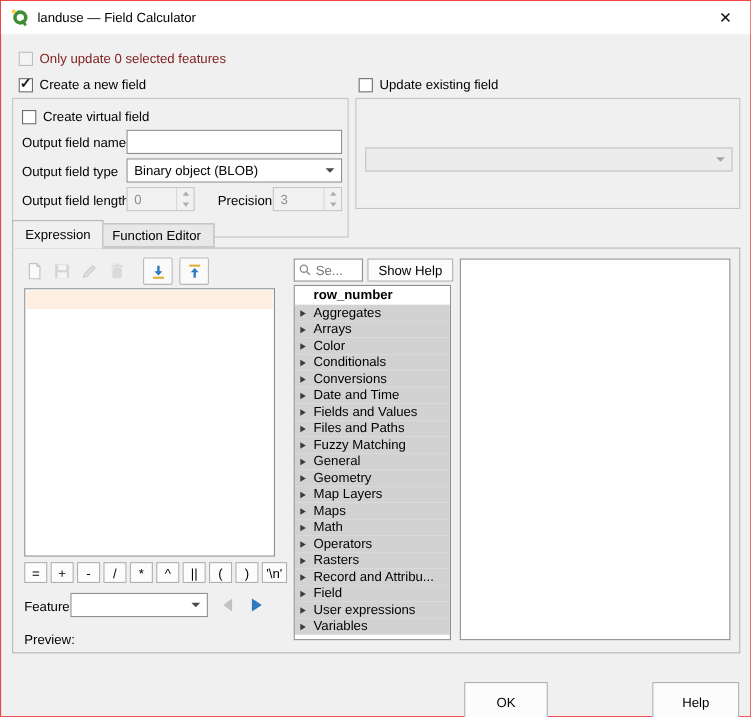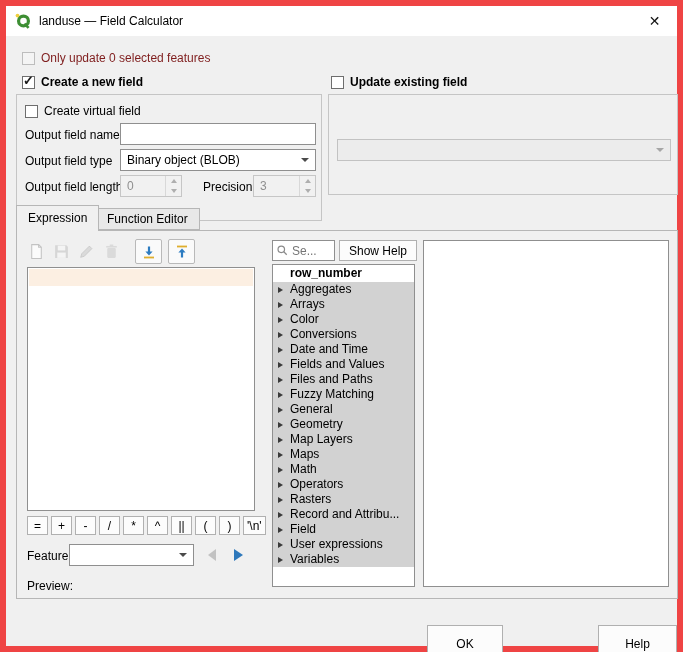--- a/index.html
+++ b/index.html
@@ -1,30 +1,30 @@
 <!DOCTYPE html>
 <html><head>
 <meta charset="utf-8">
 <style>
   *{box-sizing:border-box;margin:0;padding:0;font-family:"Liberation Sans",sans-serif}
   html,body{width:683px;height:652px;overflow:hidden;background:#f0f0f0}
-  .dialog{position:absolute;inset:0;background:#f0f0f0;border:6px solid #ef4444;font-size:12px;color:#000}
+  .dialog{position:absolute;inset:0;background:#f0f0f0;border:1px solid #ef4444;font-size:12px;color:#000}
 
   
   .titlebar{position:absolute;top:0;left:0;right:0;height:30px;background:#ffffff;display:flex;align-items:center;padding-left:9px}
   .ticon{width:17px;height:17px;margin-right:7px;flex:none}
   .title-text{font-size:12px;color:#000}
   .close-btn{position:absolute;right:0;top:0;width:45px;height:30px;display:flex;align-items:center;justify-content:center;font-size:14px;color:#111;cursor:default}
 
   
   .cb-row{position:absolute;display:flex;align-items:center;gap:6px;height:14px}
   .cb{width:13px;height:13px;border:1px solid #6e6e6e;background:#fff;position:relative;flex:none}
   .cb .mark{position:absolute;left:0;top:-3px;font-size:13px;font-weight:700;color:#1a1a1a;line-height:13px}
   .cb.disabled{border-color:#bdbdbd;background:#f4f4f4}
-  .lbl-bold{font-weight:700}
+  .lbl-bold{font-weight:400}
   .lbl-dis{color:#7f1d1d}
 
   .groupbox{position:absolute;border:1px solid #c5c5c5}
   .field-label{position:absolute;white-space:nowrap}
   input.text{position:absolute;border:1px solid #8f8f8f;background:#fff;font-size:12px;padding:0 4px;outline:none}
 
   .combo{position:absolute;border:1px solid #8f8f8f;background:#fff;display:flex;align-items:center;padding:0 6px;gap:20px}
   .combo .cval{flex:1;white-space:nowrap;overflow:hidden}
   .darr{width:0;height:0;border-left:4px solid transparent;border-right:4px solid transparent;border-top:4px solid #4a4a4a;flex:none}
   .combo.disabled{background:#ececec;border-color:#c2c2c2;color:#8a8a8a}
@@ -271,20 +271,24 @@
           <div class="fn-group">
             <i class="tri"></i>
             <span class="fn-glabel">Arrays</span>
           </div>
 
           <div class="fn-group">
             <i class="tri"></i>
             <span class="fn-glabel">Color</span>
           </div>
 
+          <div class="fn-group">
+            <i class="tri"></i>
+            <span class="fn-glabel">Conditionals</span>
+          </div>
 
           <div class="fn-group">
             <i class="tri"></i>
             <span class="fn-glabel">Conversions</span>
           </div>
 
           <div class="fn-group">
             <i class="tri"></i>
             <span class="fn-glabel">Date and Time</span>
           </div>

